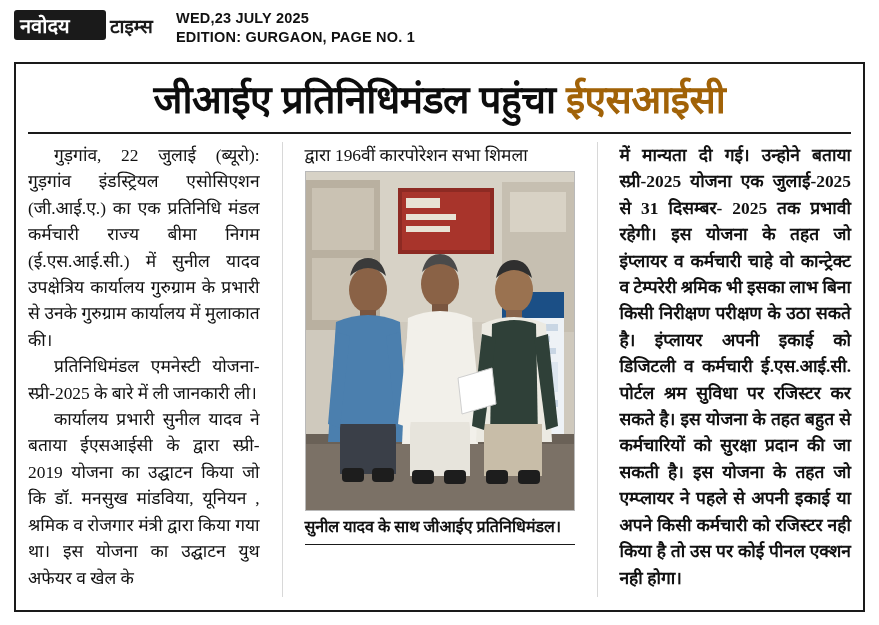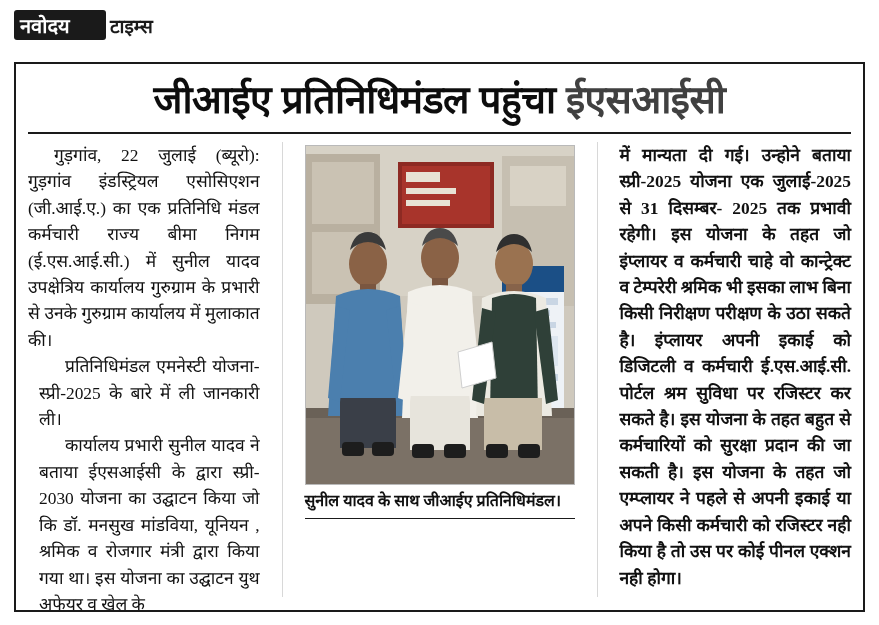--- a/index.html
+++ b/index.html
@@ -72,21 +72,21 @@
     font-family: "Liberation Sans", sans-serif;
     font-weight: bold;
     font-size: 39px;
     line-height: 48px;
     letter-spacing: -0.5px;
     color: #0d0d0d;
     padding: 2px 0 6px 0;
     white-space: nowrap;
   }
   .headline .green {
-    color: #404040;
+    color: #a16207;
   }
   .rule {
     border-top: 2px solid #1a1a1a;
     margin: 2px 0 8px 0;
   }
 
   
   .cols {
     display: flex;
     gap: 12px;
@@ -103,21 +103,21 @@
 
   .body-text {
     font-family: "Liberation Serif", serif;
     font-size: 17.4px;
     line-height: 26.4px;
     text-align: justify;
     text-justify: inter-word;
     color: #111;
     margin: 0;
   }
-  .body-text + .body-text { margin-top: 0px; margin-left: 11px; }
+  .body-text + .body-text { margin-top: 0px; }
   .indent { text-indent: 26px; }
 
   
   .photo-wrap {
     margin: 3px 0 4px 0;
     width: 270px;
   }
   .photo {
     position: relative;
     width: 270px;
@@ -147,41 +147,46 @@
 <div class="page">
 
   <div class="masthead">
     <div class="logo-box">
       <svg class="logo-svg" width="148" height="34" viewBox="0 0 148 34">
         <rect x="0" y="2" width="92" height="30" rx="3" fill="#1a1a1a"></rect>
         <text x="6" y="25" font-family="Liberation Sans, sans-serif" font-size="20" font-weight="bold" fill="#ffffff">नवोदय</text>
         <text x="96" y="25" font-family="Liberation Sans, sans-serif" font-size="19" font-weight="bold" fill="#1a1a1a">टाइम्स</text>
       </svg>
     </div>
+    <div class="edition-block">
+      <div class="edition-line">WED,23 JULY 2025</div>
+      <div class="edition-line">EDITION: GURGAON, PAGE NO. 1</div>
+    </div>
   </div>
 
   <div class="article">
 
     <div class="headline">
       <span>जीआईए प्रतिनिधिमंडल पहुंचा </span><span class="green">ईएसआईसी</span>
     </div>
 
     <div class="rule"></div>
 
     <div class="cols">
 
       <div class="col col-1">
         <p class="body-text indent">गुड़गांव, 22 जुलाई (ब्यूरो): गुड़गांव इंडस्ट्रियल एसोसिएशन (जी.आई.ए.) का एक प्रतिनिधि मंडल कर्मचारी राज्य बीमा निगम (ई.एस.आई.सी.) में सुनील यादव उपक्षेत्रिय कार्यालय गुरुग्राम के प्रभारी से उनके गुरुग्राम कार्यालय में मुलाकात की।</p>
         <p class="body-text indent">प्रतिनिधिमंडल एमनेस्टी योजना-स्प्री-2025 के बारे में ली जानकारी ली।</p>
-        <p class="body-text indent">कार्यालय प्रभारी सुनील यादव ने बताया ईएसआईसी के द्वारा स्प्री- 2030 योजना का उद्घाटन किया जो कि डॉ. मनसुख मांडविया, यूनियन , श्रमिक व रोजगार मंत्री द्वारा किया गया था। इस योजना का उद्घाटन युथ अफेयर व खेल के</p>
+        <p class="body-text indent">कार्यालय प्रभारी सुनील यादव ने बताया ईएसआईसी के द्वारा स्प्री- 2019 योजना का उद्घाटन किया जो कि डॉ. मनसुख मांडविया, यूनियन , श्रमिक व रोजगार मंत्री द्वारा किया गया था। इस योजना का उद्घाटन युथ अफेयर व खेल के</p>
       </div>
 
       <div class="col-sep"></div>
 
       <div class="col col-2">
+        <p class="body-text">द्वारा 196वीं कारपोरेशन सभा शिमला</p>
 
         <div class="photo-wrap">
           <div class="photo">
             <svg width="268" height="338" viewBox="0 0 268 338">
 
               <rect x="0" y="0" width="268" height="338" fill="#cfc9bd"></rect>
 
               <rect x="0" y="0" width="268" height="150" fill="#d7d2c6"></rect>
 
               <rect x="92" y="16" width="96" height="66" fill="#8d2a23"></rect>

